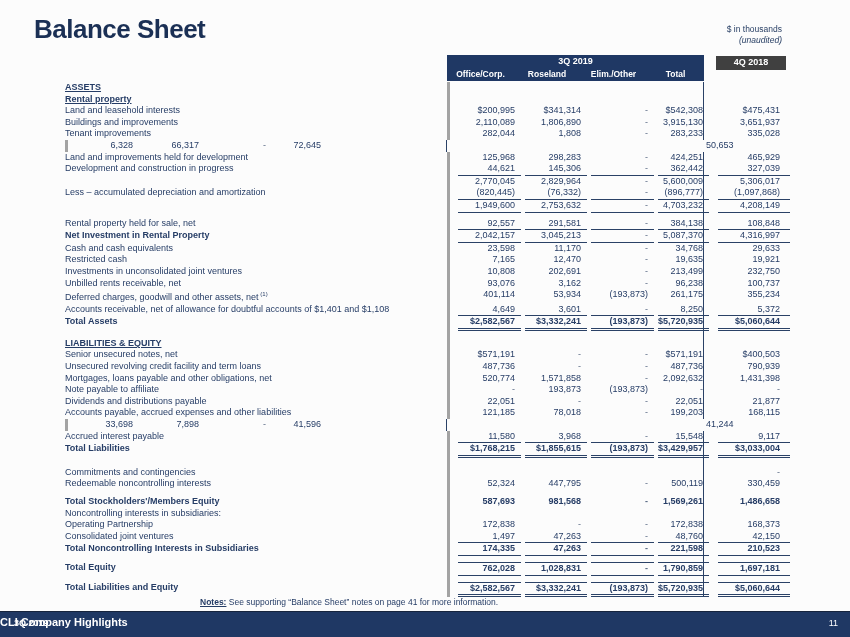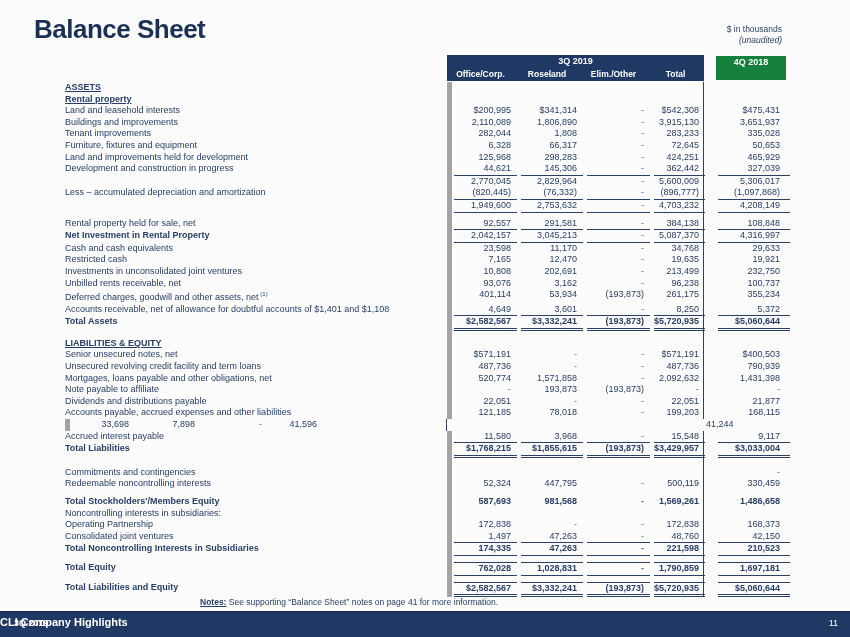--- a/index.html
+++ b/index.html
@@ -9,27 +9,27 @@
   .title{position:absolute;left:34px;top:14px;font-size:26px;font-weight:bold;color:#1b3055;letter-spacing:-0.5px;}
   .corner{position:absolute;right:68px;top:24px;text-align:right;font-size:8.5px;color:#2a4166;line-height:11px;}
   .corner .unaud{font-style:italic;}
   
   .table{position:absolute;left:0;top:55px;width:850px;}
   .thead,.trow{display:grid;grid-template-columns:382px 257px 12px 76px;padding-left:65px;}
   .band{background:#1f3864;color:#ffffff;}
   .band-top{text-align:center;font-weight:bold;font-size:9px;line-height:13px;}
   .band-cols{display:grid;grid-template-columns:67px 66px 67px 57px;}
   .bcol{text-align:center;font-weight:bold;font-size:8.5px;line-height:13px;white-space:nowrap;}
-  .c5head{background:#15803d;color:#ffffff;text-align:center;font-weight:bold;font-size:9px;
-          line-height:13px;height:24px;width:70px;margin-top:1px;align-self:start;}
+  .c5head{background:#404040;color:#ffffff;text-align:center;font-weight:bold;font-size:9px;
+          line-height:13px;height:14px;width:70px;margin-top:1px;align-self:start;}
   .tbody{margin-top:1px;}
   .lbl{font-size:9px;line-height:11.6px;white-space:nowrap;overflow:visible;color:#263d66;}
   .lbl sup{font-size:6px;}
   .blk{display:grid;grid-template-columns:67px 66px 67px 55px;
-       border-left:5px solid #a3a3a3;border-right:1px solid #2a4166;}
+       border-left:3px solid #a3a3a3;border-right:1px solid #2a4166;padding-left:6px;}
   .c{font-size:9px;line-height:11.6px;text-align:right;padding-right:6px;margin:0 2px;
      color:#263d66;white-space:nowrap;}
   .c5{padding-right:10px;}
   .dash{color:#5a6b85;}
   .t-sec .lbl{font-weight:bold;text-decoration:underline;}
   .t-bold .lbl,.t-tot .lbl{font-weight:bold;}
   .t-bold .c,.t-tot .c{font-weight:bold;}
   .t-bold.novb .c{font-weight:normal;}
   .u .c{border-bottom:1px solid #2a4166;}
   .top .c{border-top:1px solid #2a4166;}
@@ -122,21 +122,20 @@
           <div class="blk">
             <div class="c">282,044</div>
             <div class="c">1,808</div>
             <div class="c dash">-</div>
             <div class="c">283,233</div>
           </div>
           <div></div>
           <div class="c c5">335,028</div>
         </div>
         <div class="trow t-item">
-          <div class="lbl">Furniture, fixtures and equipment</div>
           <div class="blk">
             <div class="c">6,328</div>
             <div class="c">66,317</div>
             <div class="c dash">-</div>
             <div class="c">72,645</div>
           </div>
           <div></div>
           <div class="c c5">50,653</div>
         </div>
         <div class="trow t-item">

